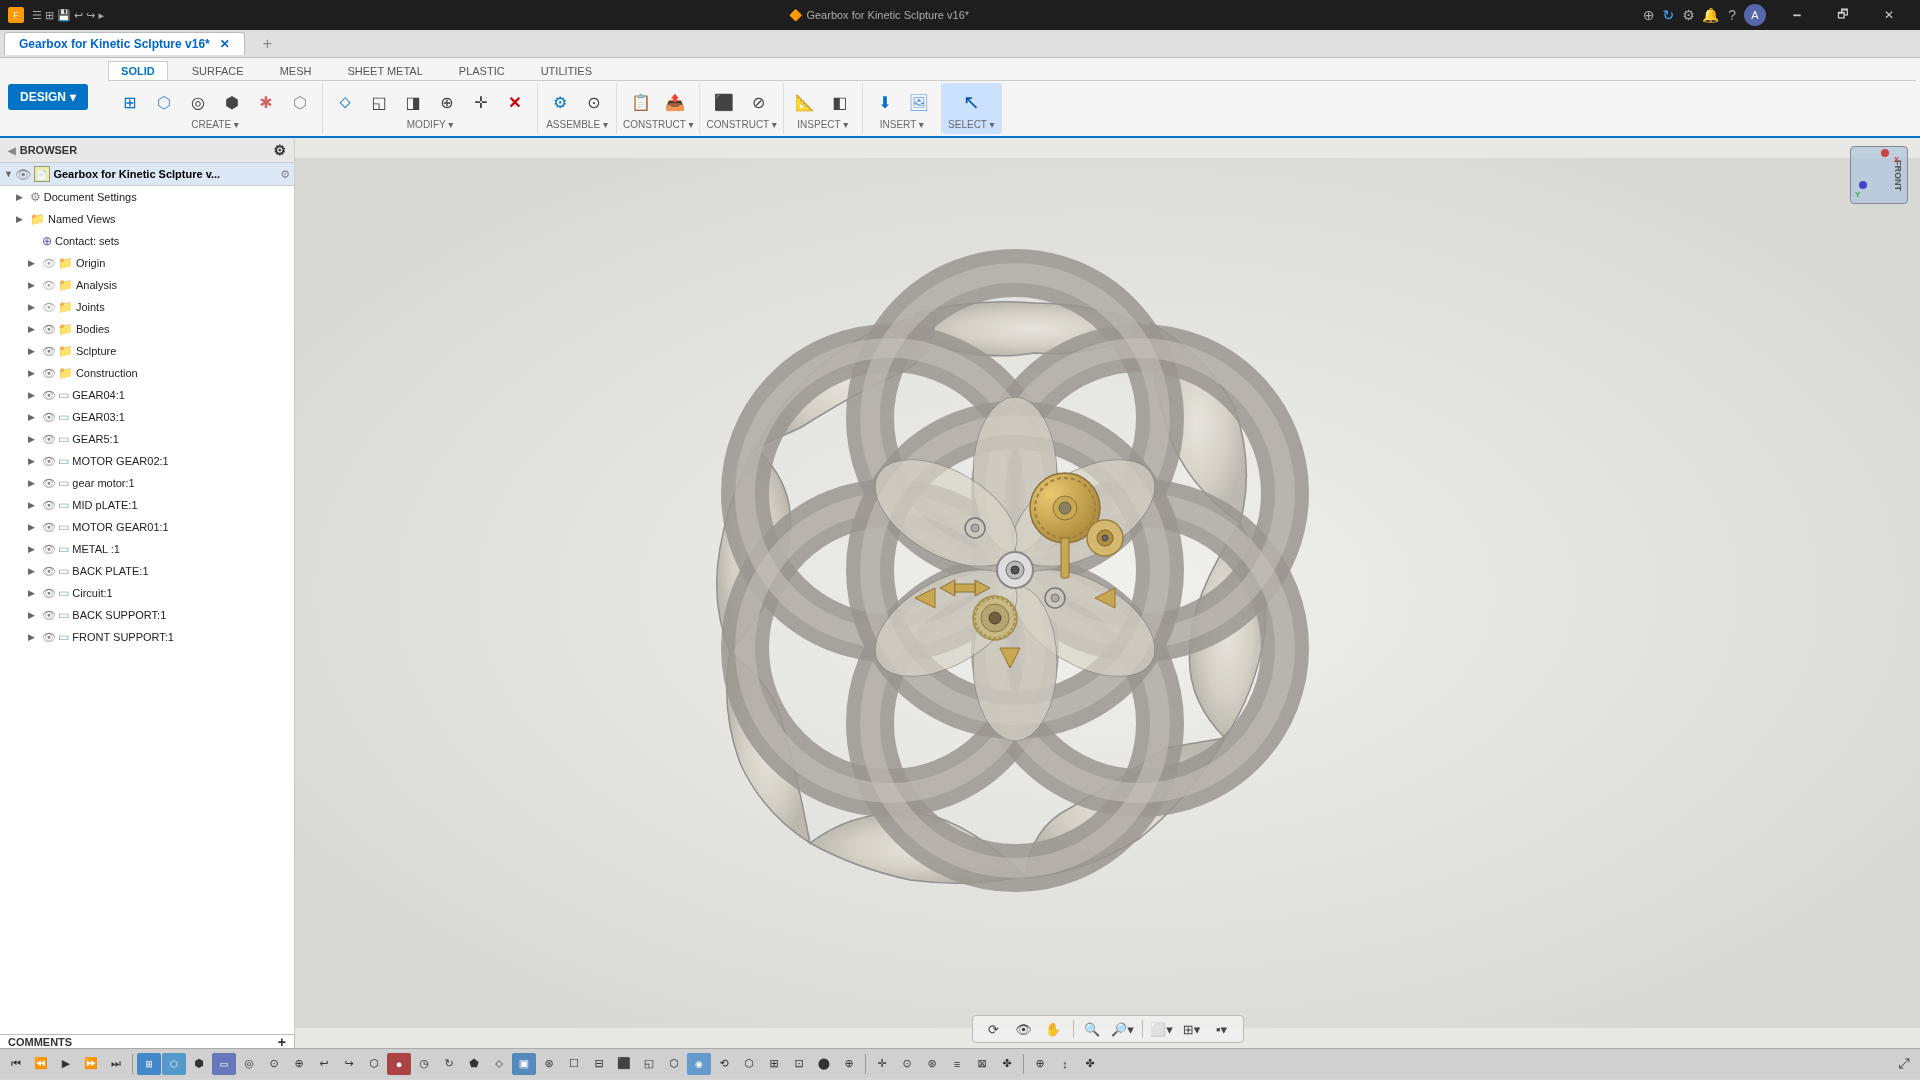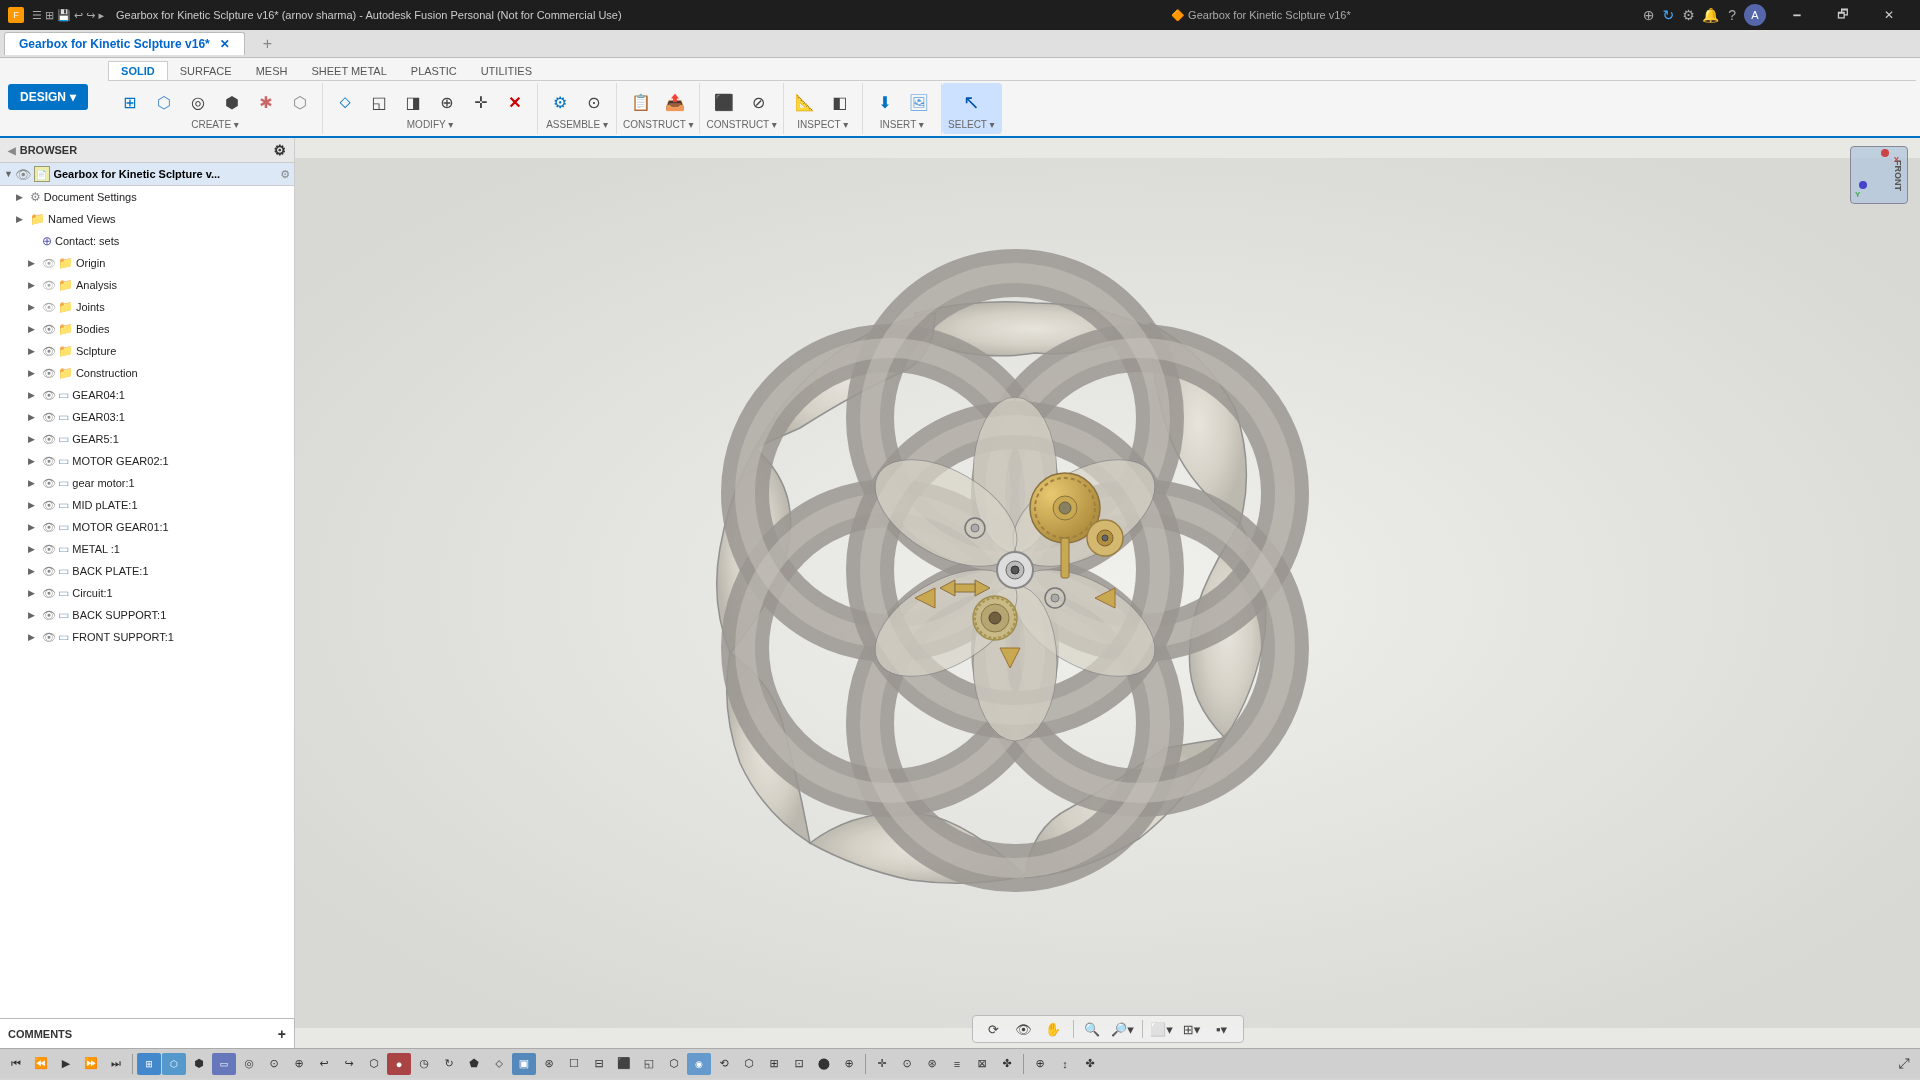--- a/index.html
+++ b/index.html
@@ -237,21 +237,20 @@
       width: 100%;
       height: 100%;
     }
   </style>
 </head>
 <body>
 
 <div id="title-bar">
   <div class="app-icon">F</div>
   <span style="font-size:11px; color:#aaa; margin-right:12px;">☰ ⊞ 💾 ↩ ↪ ▸</span>
-  <span class="title-text">Gearbox for Kinetic Sclpture v16* (arnov sharma) - Autodesk Fusion Personal (Not for Commercial Use)</span>
   <div style="flex:1; text-align:center;">
     <span style="color:#aaa; font-size:11px;margin-top:36px;">🔶 Gearbox for Kinetic Sclpture v16*</span>
   </div>
   <div style="display:flex; align-items:center; gap:8px; margin-right:8px;">
     <span style="font-size:14px; color:#aaa; cursor:pointer;">⊕</span>
     <span style="font-size:14px; color:#4af; cursor:pointer;">↻</span>
     <span style="font-size:14px; color:#aaa; cursor:pointer;">⚙</span>
     <span style="font-size:14px; color:#aaa; cursor:pointer;">🔔</span>
     <span style="font-size:14px; color:#aaa; cursor:pointer;">?</span>
     <div style="width:22px;height:22px;border-radius:50%;background:#5566aa;display:flex;align-items:center;justify-content:center;font-size:11px;color:white;cursor:pointer;">A</div>
@@ -271,21 +270,21 @@
 <div id="ribbon">
 
   <div style="display:flex; align-items:center; padding: 0 4px; margin-right:6px;">
     <button class="design-btn">
       <span>DESIGN</span>
       <span>▾</span>
     </button>
   </div>
 
   <div style="display:flex; flex-direction:column; flex:1;">
-    <div style="display:flex; gap:0; border-bottom:1px solid #ccc; height:24px; align-items:flex-end;">
+    <div style="display:flex; gap:12px; border-bottom:1px solid #ccc; height:24px; align-items:flex-end;">
       <div style="padding:3px 12px; background:#fff; border:1px solid #ccc; border-bottom:none; font-size:11px; font-weight:bold; color:#0073c6; cursor:pointer;">SOLID</div>
       <div style="padding:3px 12px; font-size:11px; color:#555; cursor:pointer;">SURFACE</div>
       <div style="padding:3px 12px; font-size:11px; color:#555; cursor:pointer;">MESH</div>
       <div style="padding:3px 12px; font-size:11px; color:#555; cursor:pointer;">SHEET METAL</div>
       <div style="padding:3px 12px; font-size:11px; color:#555; cursor:pointer;">PLASTIC</div>
       <div style="padding:3px 12px; font-size:11px; color:#555; cursor:pointer;">UTILITIES</div>
     </div>
 
     <div style="display:flex; align-items:center; flex:1; gap:0; padding:2px 0;">
 
@@ -556,21 +555,21 @@
         <span class="tree-label">BACK SUPPORT:1</span>
       </div>
       <div class="tree-item tree-indent-2">
         <span class="tree-arrow">▶</span>
         <span style="font-size:11px; margin-right:2px; color:#888;">👁</span>
         <span style="font-size:12px; margin-right:3px; color:#7799bb;">▭</span>
         <span class="tree-label">FRONT SUPPORT:1</span>
       </div>
     </div>
 
-    <div id="comments-section" style="height:30px; border-top:1px solid #bbb; margin-top: auto;">
+    <div id="comments-section" style="height:14px; border-top:1px solid #bbb; margin-top: auto;">
       <span>COMMENTS</span>
       <span style="margin-left:auto; cursor:pointer; font-size:14px;">+</span>
     </div>
   </div>
 
   <div id="viewport">
 
     <div class="nav-cube" style="position:absolute; top:8px; right:10px; z-index:10;">
       <div style="background:rgba(180,200,220,0.8); border:1px solid #889; border-radius:4px; width:58px; height:58px; display:flex; align-items:center; justify-content:center; font-size:9px; color:#334; font-weight:bold; cursor:pointer; position:relative; overflow:hidden;">
         <span style="writing-mode:vertical-lr; text-orientation:mixed; position:absolute; right:4px; font-size:9px; color:#555;">FRONT</span>

